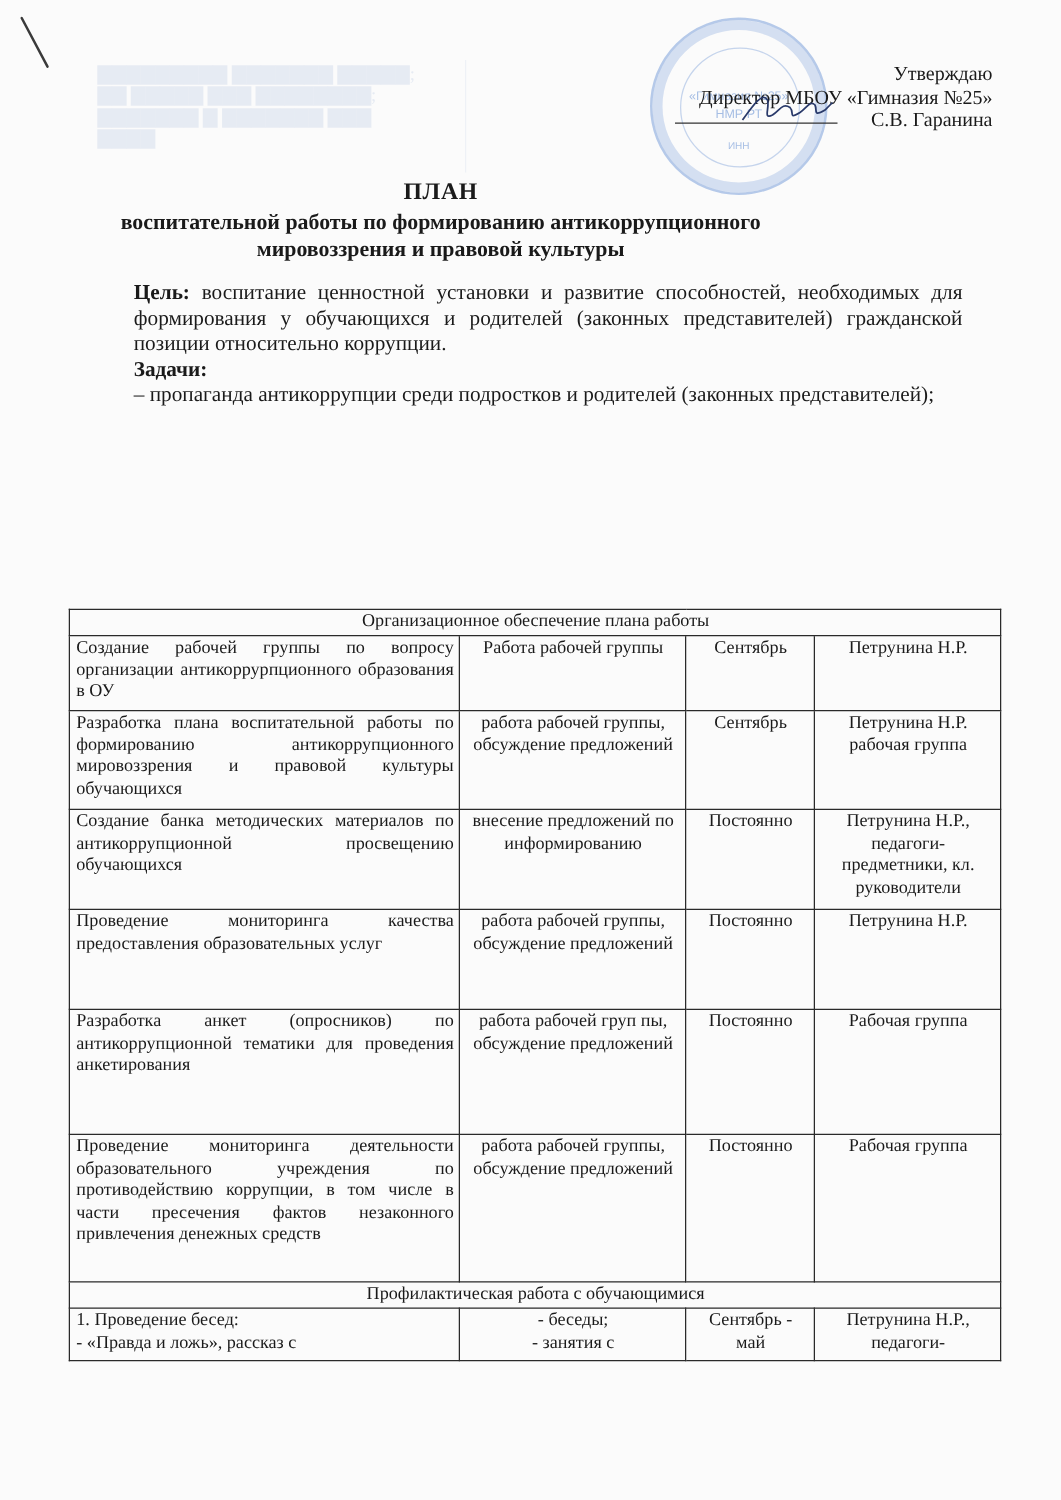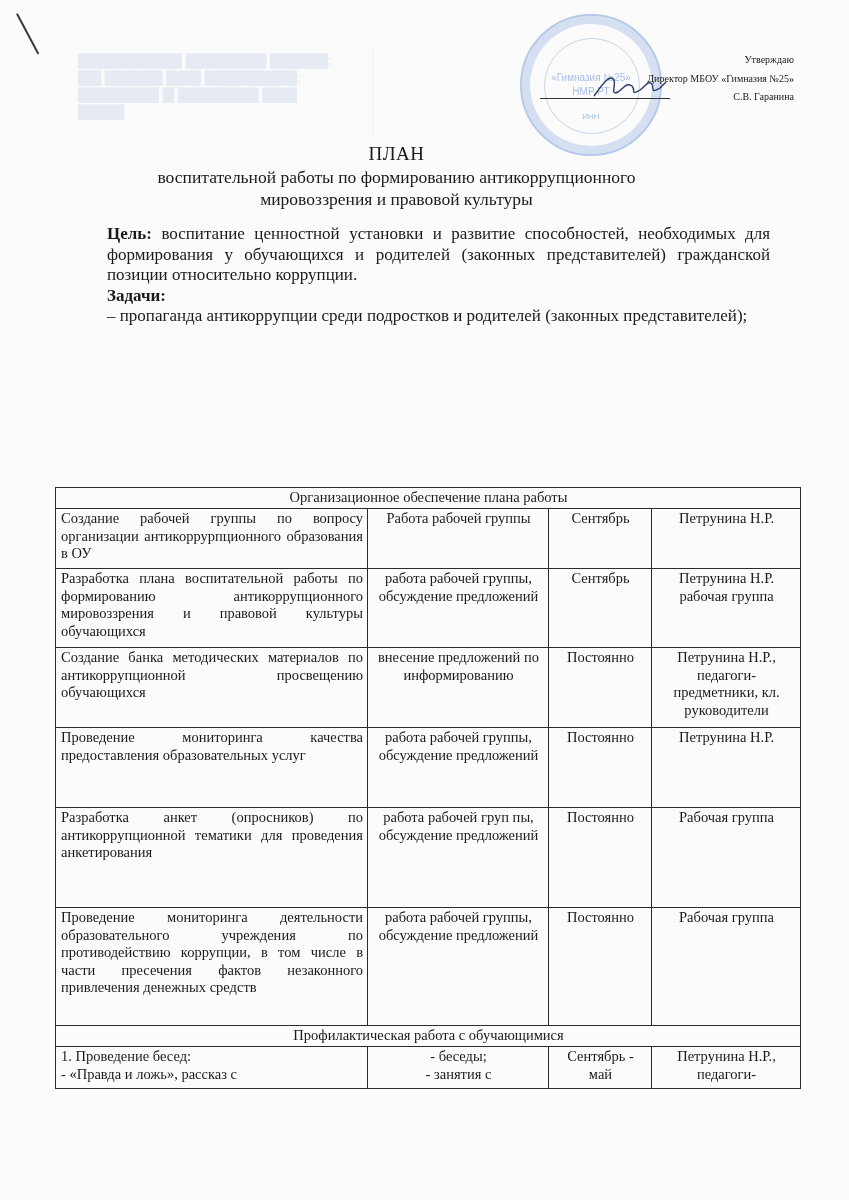--- a/index.html
+++ b/index.html
@@ -27,27 +27,27 @@
   .stamp-inner {
     position: absolute; left: 22px; top: 22px; width: 94px; height: 94px;
     border-radius: 50%; border: 1px solid rgba(96,140,210,0.35);
   }
   .stamp-text {
     position: absolute; left: 0; right: 0; text-align: center;
     color: rgba(96,140,210,0.55); font-family: "Liberation Sans", sans-serif; font-size: 10px;
   }
   .approval {
     position: absolute; right: 55px; top: 51px; text-align: right;
-    font-size: 10px; line-height: 18.5px;
+    font-size: 16px; line-height: 18.5px;
   }
   .sign-line {
     position: absolute; left: 540px; top: 98px; width: 130px; height: 1px; background: #333;
   }
   .signature { position: absolute; left: 590px; top: 72px; }
-  .title-block { position: absolute; left: 0; width: 705px; top: 142px; text-align: center; font-weight: normal; padding-left: 44px; }
+  .title-block { position: absolute; left: 0; width: 705px; top: 142px; text-align: center; font-weight: bold; }
   .title-main { font-size: 19px; line-height: 24px; letter-spacing: 0.5px; }
   .title-sub { font-size: 17.5px; line-height: 22px; }
   .body-text {
     position: absolute; left: 107px; width: 663px; top: 224px;
     font-size: 17px; line-height: 20.5px; text-align: justify;
   }
   .body-text p { margin: 0; }
   .label { font-weight: bold; }
   table.plan {
     position: absolute; left: 55px; top: 487px; width: 745px;

